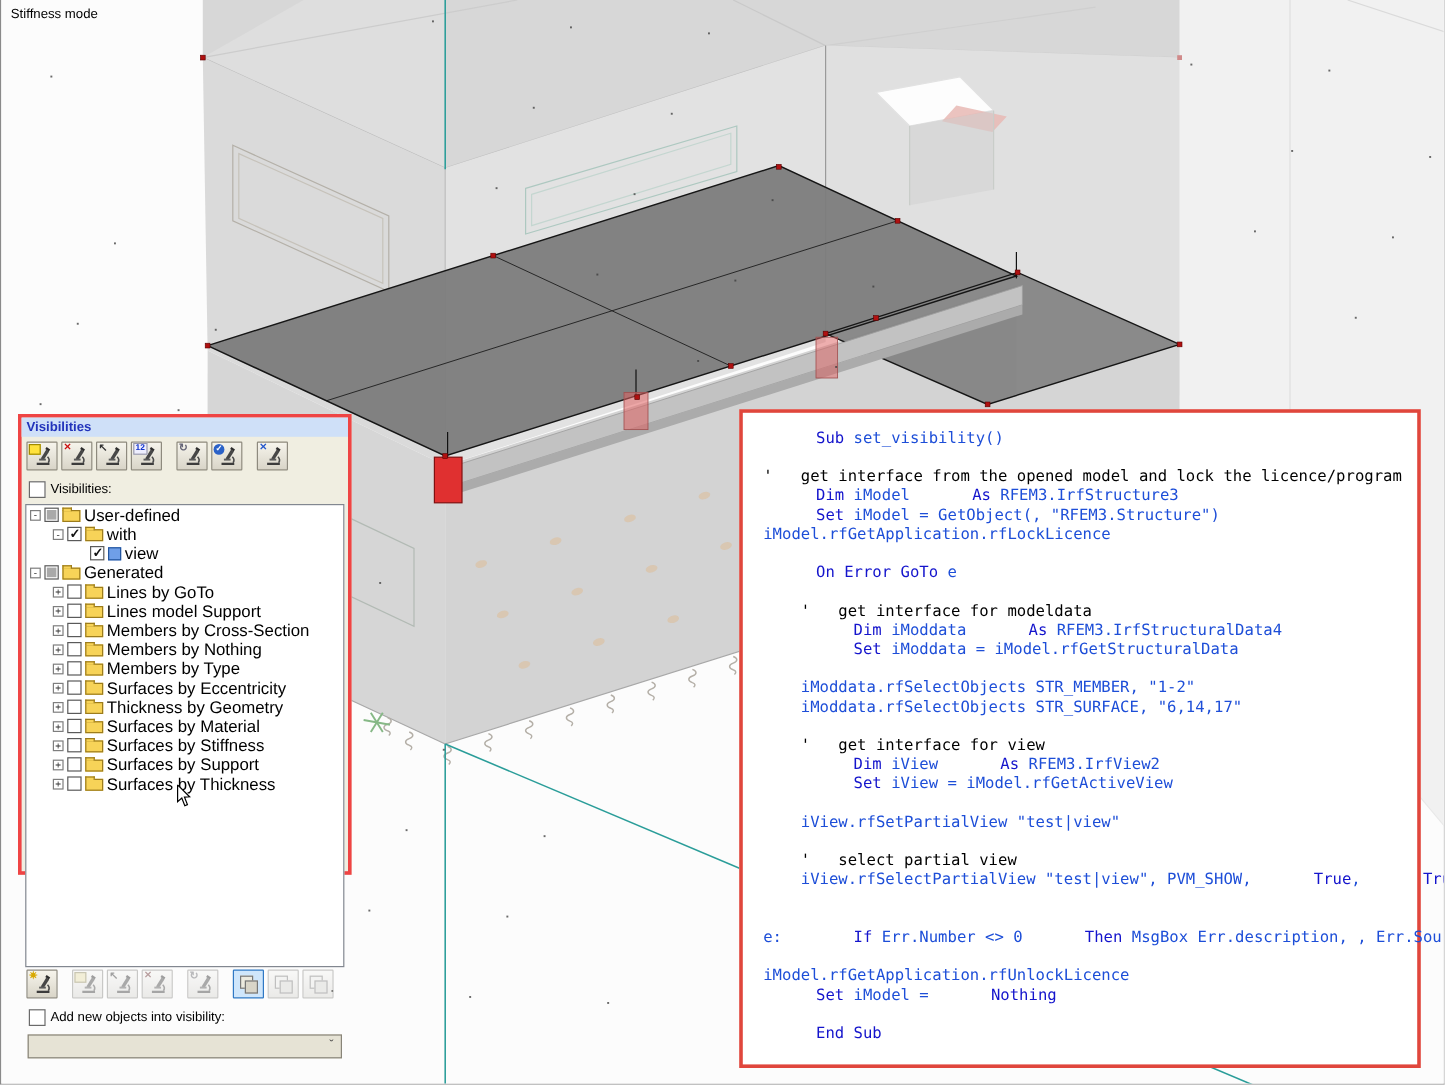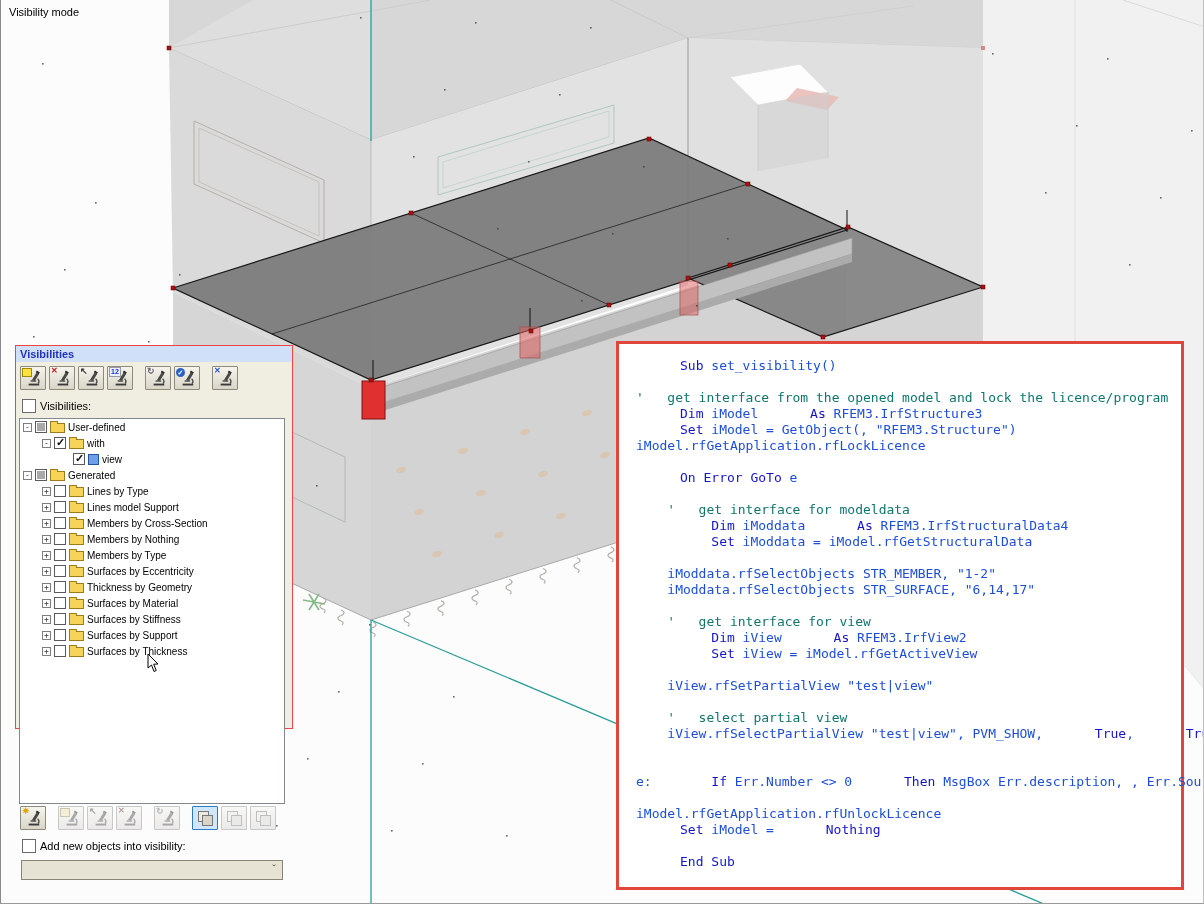--- a/index.html
+++ b/index.html
@@ -3,21 +3,21 @@
 <meta charset="utf-8">
 <style>
   html,body{margin:0;padding:0;background:#fff;}
   #stage{position:relative;width:1204px;height:904px;background:#fcfcfc;overflow:hidden;
          border-left:1px solid #8a8a8a;border-bottom:1px solid #9a9a9a;border-right:1px solid #c0c0c0;
          font-family:"Liberation Sans",sans-serif;box-sizing:border-box;}
   #scene{position:absolute;left:0;top:0;}
   #mode-label{position:absolute;left:8px;top:6px;font-size:11px;color:#000;}
   
   #vis-panel{position:absolute;left:14px;top:345px;width:278px;height:384px;background:#f0eee1;
-             border:1px solid #ef4444;box-sizing:border-box;font-size:11px;}
+             border:3px solid #ef4444;box-sizing:border-box;font-size:11px;}
   .vp-title{position:absolute;left:0;top:0;right:0;height:16px;background:#cfe0f8;color:#2233bb;
             font-weight:bold;padding:2px 0 0 4px;box-sizing:border-box;font-size:11px;}
   .vp-toolbar{position:absolute;left:4px;display:flex;align-items:center;}
   #toolbar-top{top:20px;}
   #toolbar-bottom{top:460px;}
   .tbtn{width:26px;height:24px;background:linear-gradient(#f6f4ec,#d9d5c8);border:1px solid #8e8a7e;
         border-radius:1px;margin-right:3px;position:relative;box-sizing:border-box;}
   .tbtn.sel{background:#cfe6fb;border:1px solid #2f78c4;}
   .tbtn.dis{opacity:.45;filter:grayscale(70%);}
   .tgap{width:9px;}
@@ -46,31 +46,31 @@
   .texp.none{visibility:hidden;}
   .tchk{width:12px;height:12px;box-sizing:border-box;background:#fff;border:1px solid #5a5a5a;
         position:relative;flex:none;}
   .tchk.grey:after{content:"";position:absolute;left:1px;top:1px;right:1px;bottom:1px;background:#a9a9a9;}
   .tchk.checked:after{content:"\2713";position:absolute;left:1px;top:-2px;font-size:11px;font-weight:bold;color:#111;}
   .tfold{width:15px;height:10px;background:#f7d358;border:1px solid #9c7c1c;position:relative;
          flex:none;margin-top:2px;box-sizing:border-box;}
   .tfold:before{content:"";position:absolute;left:-1px;top:-3px;width:6px;height:2px;background:#f7d358;
                 border:1px solid #9c7c1c;border-bottom:none;}
   .tview{width:11px;height:11px;background:#6f9fe8;border:1px solid #23559e;flex:none;box-sizing:border-box;}
-  .tlabel{font-size:10px;color:#000;text-align:center;}
+  .tlabel{font-size:14px;color:#000;text-align:center;}
   .vp-dropdown{position:absolute;left:5px;top:514px;width:262px;height:20px;background:#e6e3d5;
                border:1px solid #888478;box-sizing:border-box;}
   .chev{position:absolute;right:6px;top:2px;font-size:11px;color:#444;}
   
   #code-panel{position:absolute;left:615px;top:341px;width:568px;height:549px;background:#fff;
               border:3px solid #e0463c;box-sizing:border-box;}
   #code{margin:0;padding:14px 0 0 17px;font-family:"DejaVu Sans Mono",monospace;font-size:13px;
         line-height:16px;white-space:pre;}
   #code .k{color:#1414cc;margin-left:44px;}
-  #code .c{color:#0f766e;}
+  #code .c{color:#000000;}
   #code .t{color:#1d4ed8;}
   #cursor{position:absolute;left:146px;top:654px;}
 </style>
 </head>
 <body>
 
 <div id="stage">
 
   <svg id="scene" width="1204" height="904" viewBox="0 0 1204 904">
     <rect width="1204" height="904" fill="#fcfcfc"></rect>
@@ -266,21 +266,21 @@
         <rect x="770" y="650" width="1.6" height="1.6" fill="#3a3a3a" opacity="0.75"></rect>
         <rect x="907" y="861" width="1.6" height="1.6" fill="#3a3a3a" opacity="0.75"></rect>
         <rect x="1044" y="192" width="1.6" height="1.6" fill="#3a3a3a" opacity="0.75"></rect>
         <rect x="1181" y="403" width="1.6" height="1.6" fill="#3a3a3a" opacity="0.75"></rect>
         <rect x="138" y="614" width="1.6" height="1.6" fill="#3a3a3a" opacity="0.75"></rect>
         <rect x="275" y="825" width="1.6" height="1.6" fill="#3a3a3a" opacity="0.75"></rect>
         <rect x="412" y="156" width="1.6" height="1.6" fill="#3a3a3a" opacity="0.75"></rect>
       </g>
   </svg>
 
-  <div id="mode-label">Visibility mode</div>
+  <div id="mode-label">Stiffness mode</div>
 
   <div id="vis-panel">
     <div class="vp-title">Visibilities</div>
     <div class="vp-toolbar" id="toolbar-top">
         <div class="tbtn">
           <svg class="micro" width="17" height="17" viewBox="0 0 17 17">
             <path d="M7,10 L11.6,2.6 L14,4.2 L9.4,11.4 Z" fill="#474747"></path>
             <rect x="11" y="1.4" width="3.6" height="2" transform="rotate(34 12.8 2.4)" fill="#2d2d2d"></rect>
             <rect x="5.6" y="10.2" width="5.6" height="1.6" fill="#5a5a5a"></rect>
             <path d="M12.6,8.6 q2.4,2.4 0.6,5" fill="none" stroke="#4a4a4a" stroke-width="1.3"></path>
@@ -377,21 +377,21 @@
         <div class="trow" style="padding-left: 3px;">
           <span class="texp">-</span>
           <span class="tchk grey"></span>
           <span class="tfold"></span>
           <span class="tlabel">Generated</span>
         </div>
         <div class="trow" style="padding-left: 22px;">
           <span class="texp">+</span>
           <span class="tchk unchecked"></span>
           <span class="tfold"></span>
-          <span class="tlabel">Lines by Type</span>
+          <span class="tlabel">Lines by GoTo</span>
         </div>
         <div class="trow" style="padding-left: 22px;">
           <span class="texp">+</span>
           <span class="tchk unchecked"></span>
           <span class="tfold"></span>
           <span class="tlabel">Lines model Support</span>
         </div>
         <div class="trow" style="padding-left: 22px;">
           <span class="texp">+</span>
           <span class="tchk unchecked"></span>

